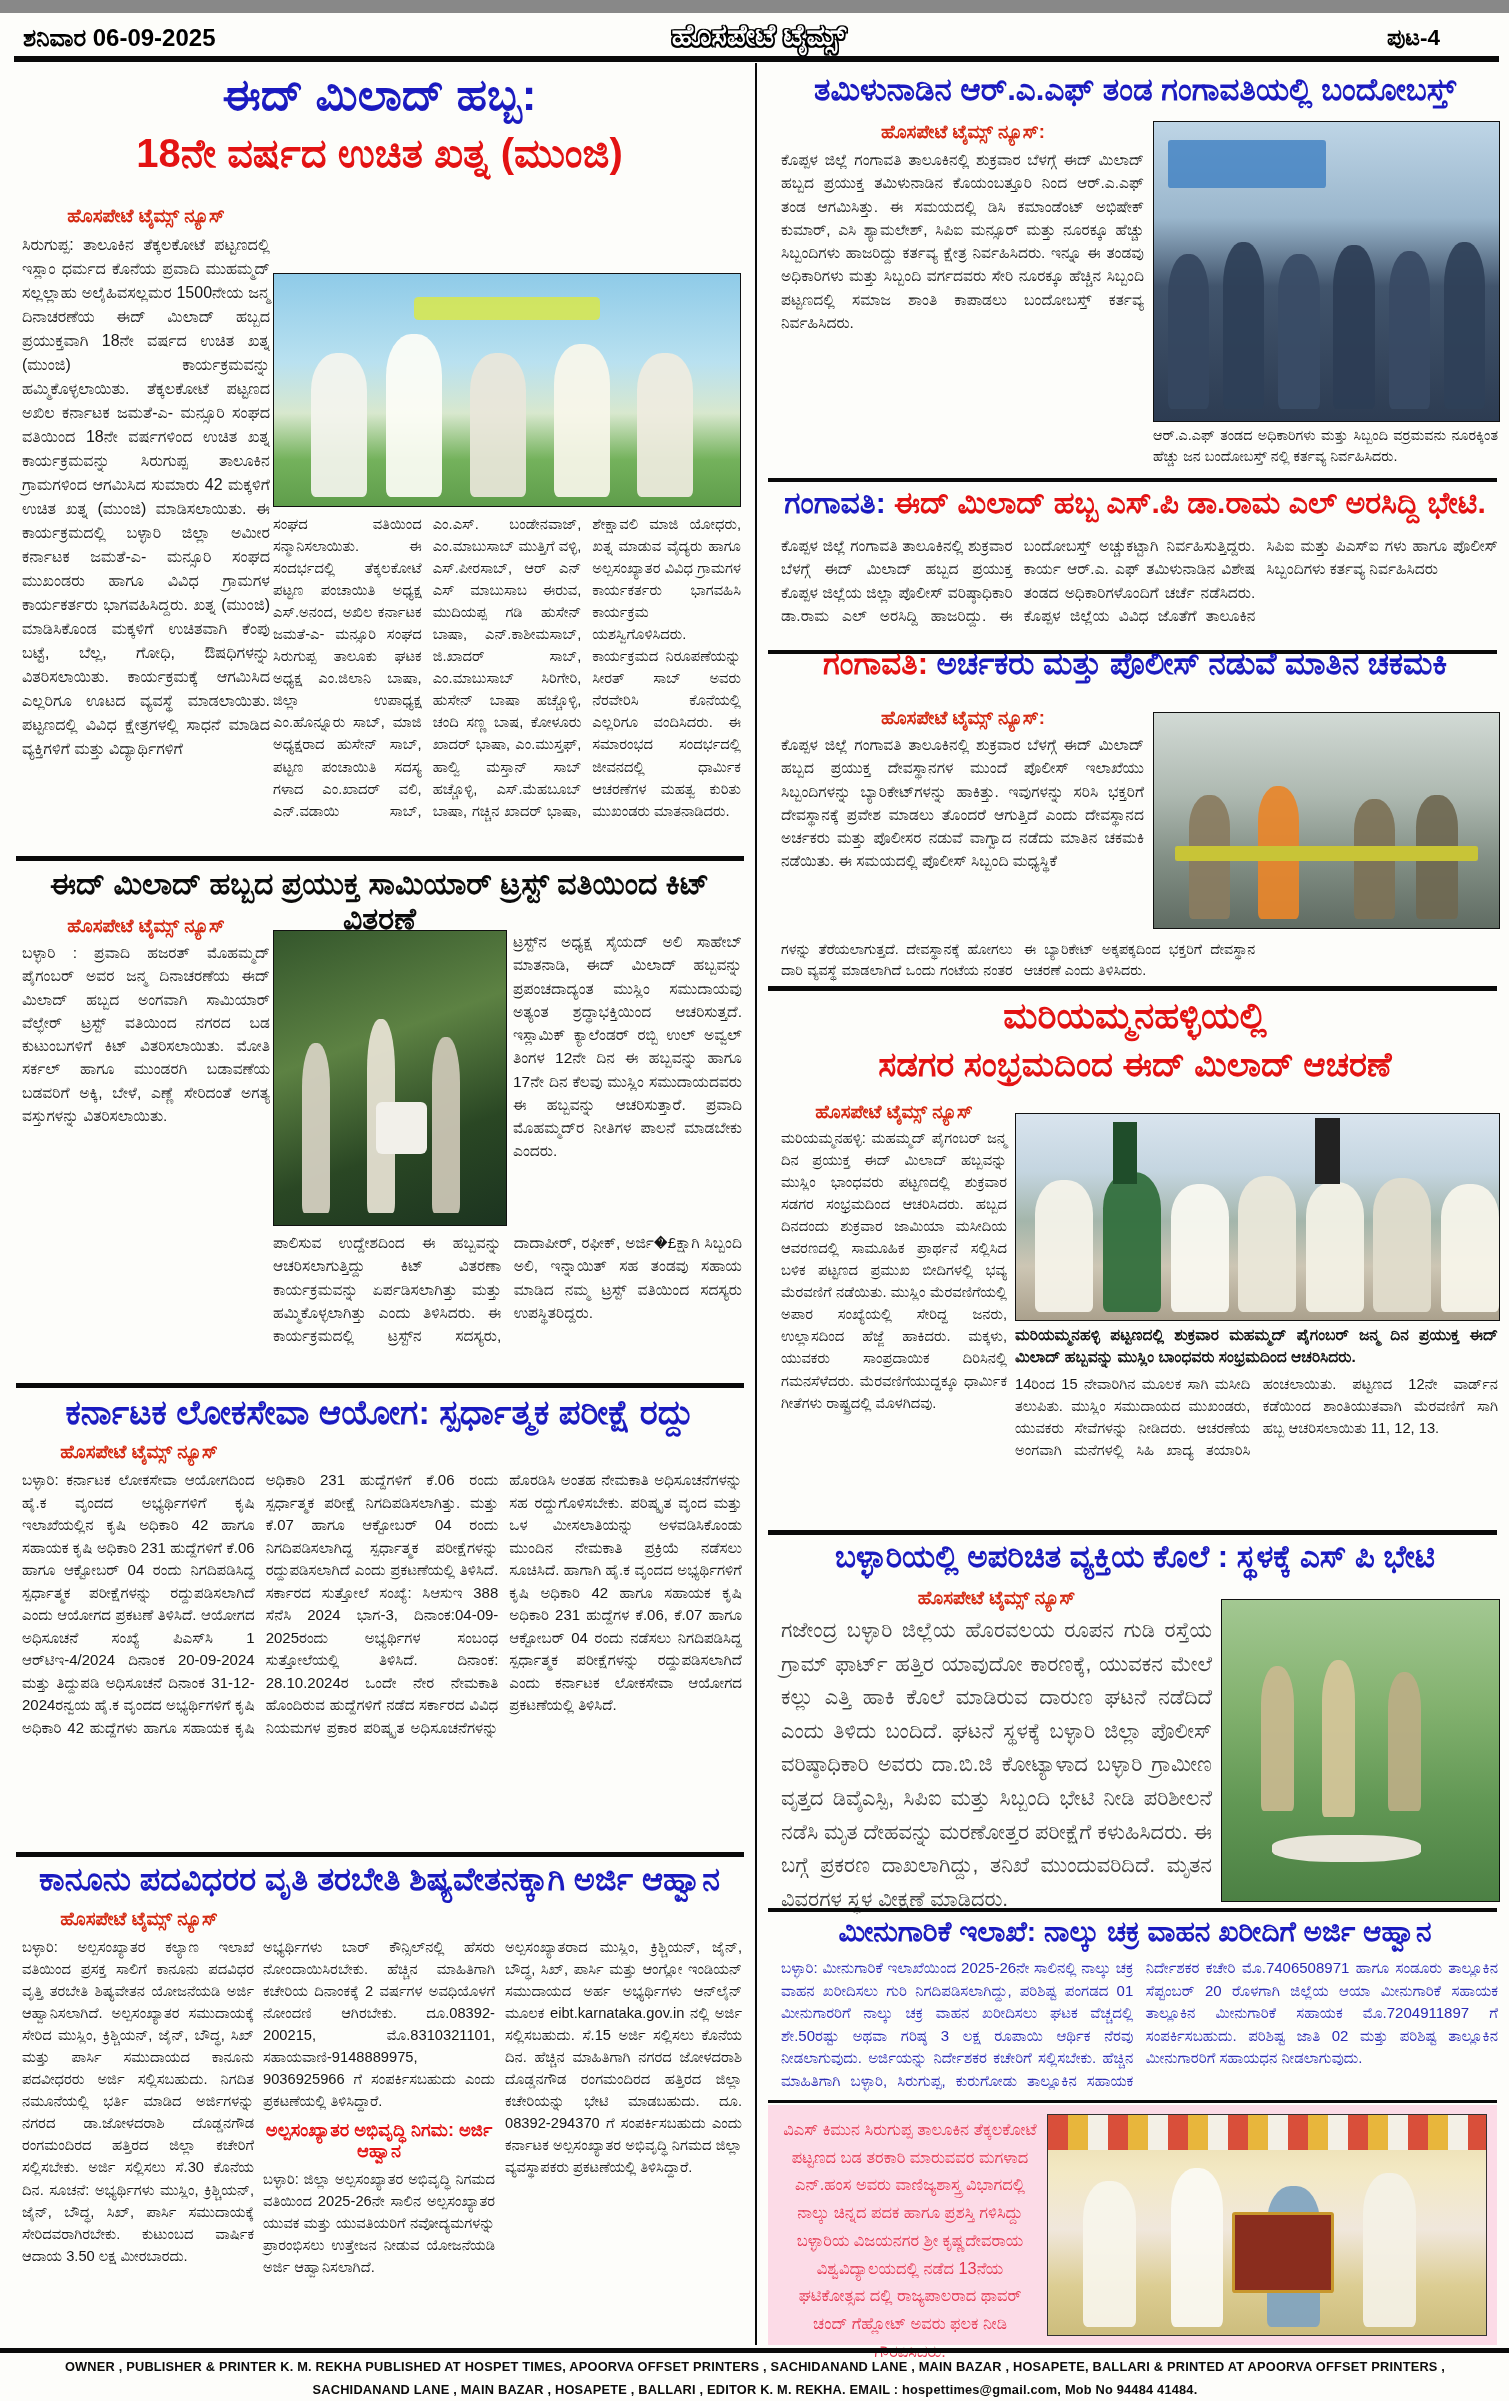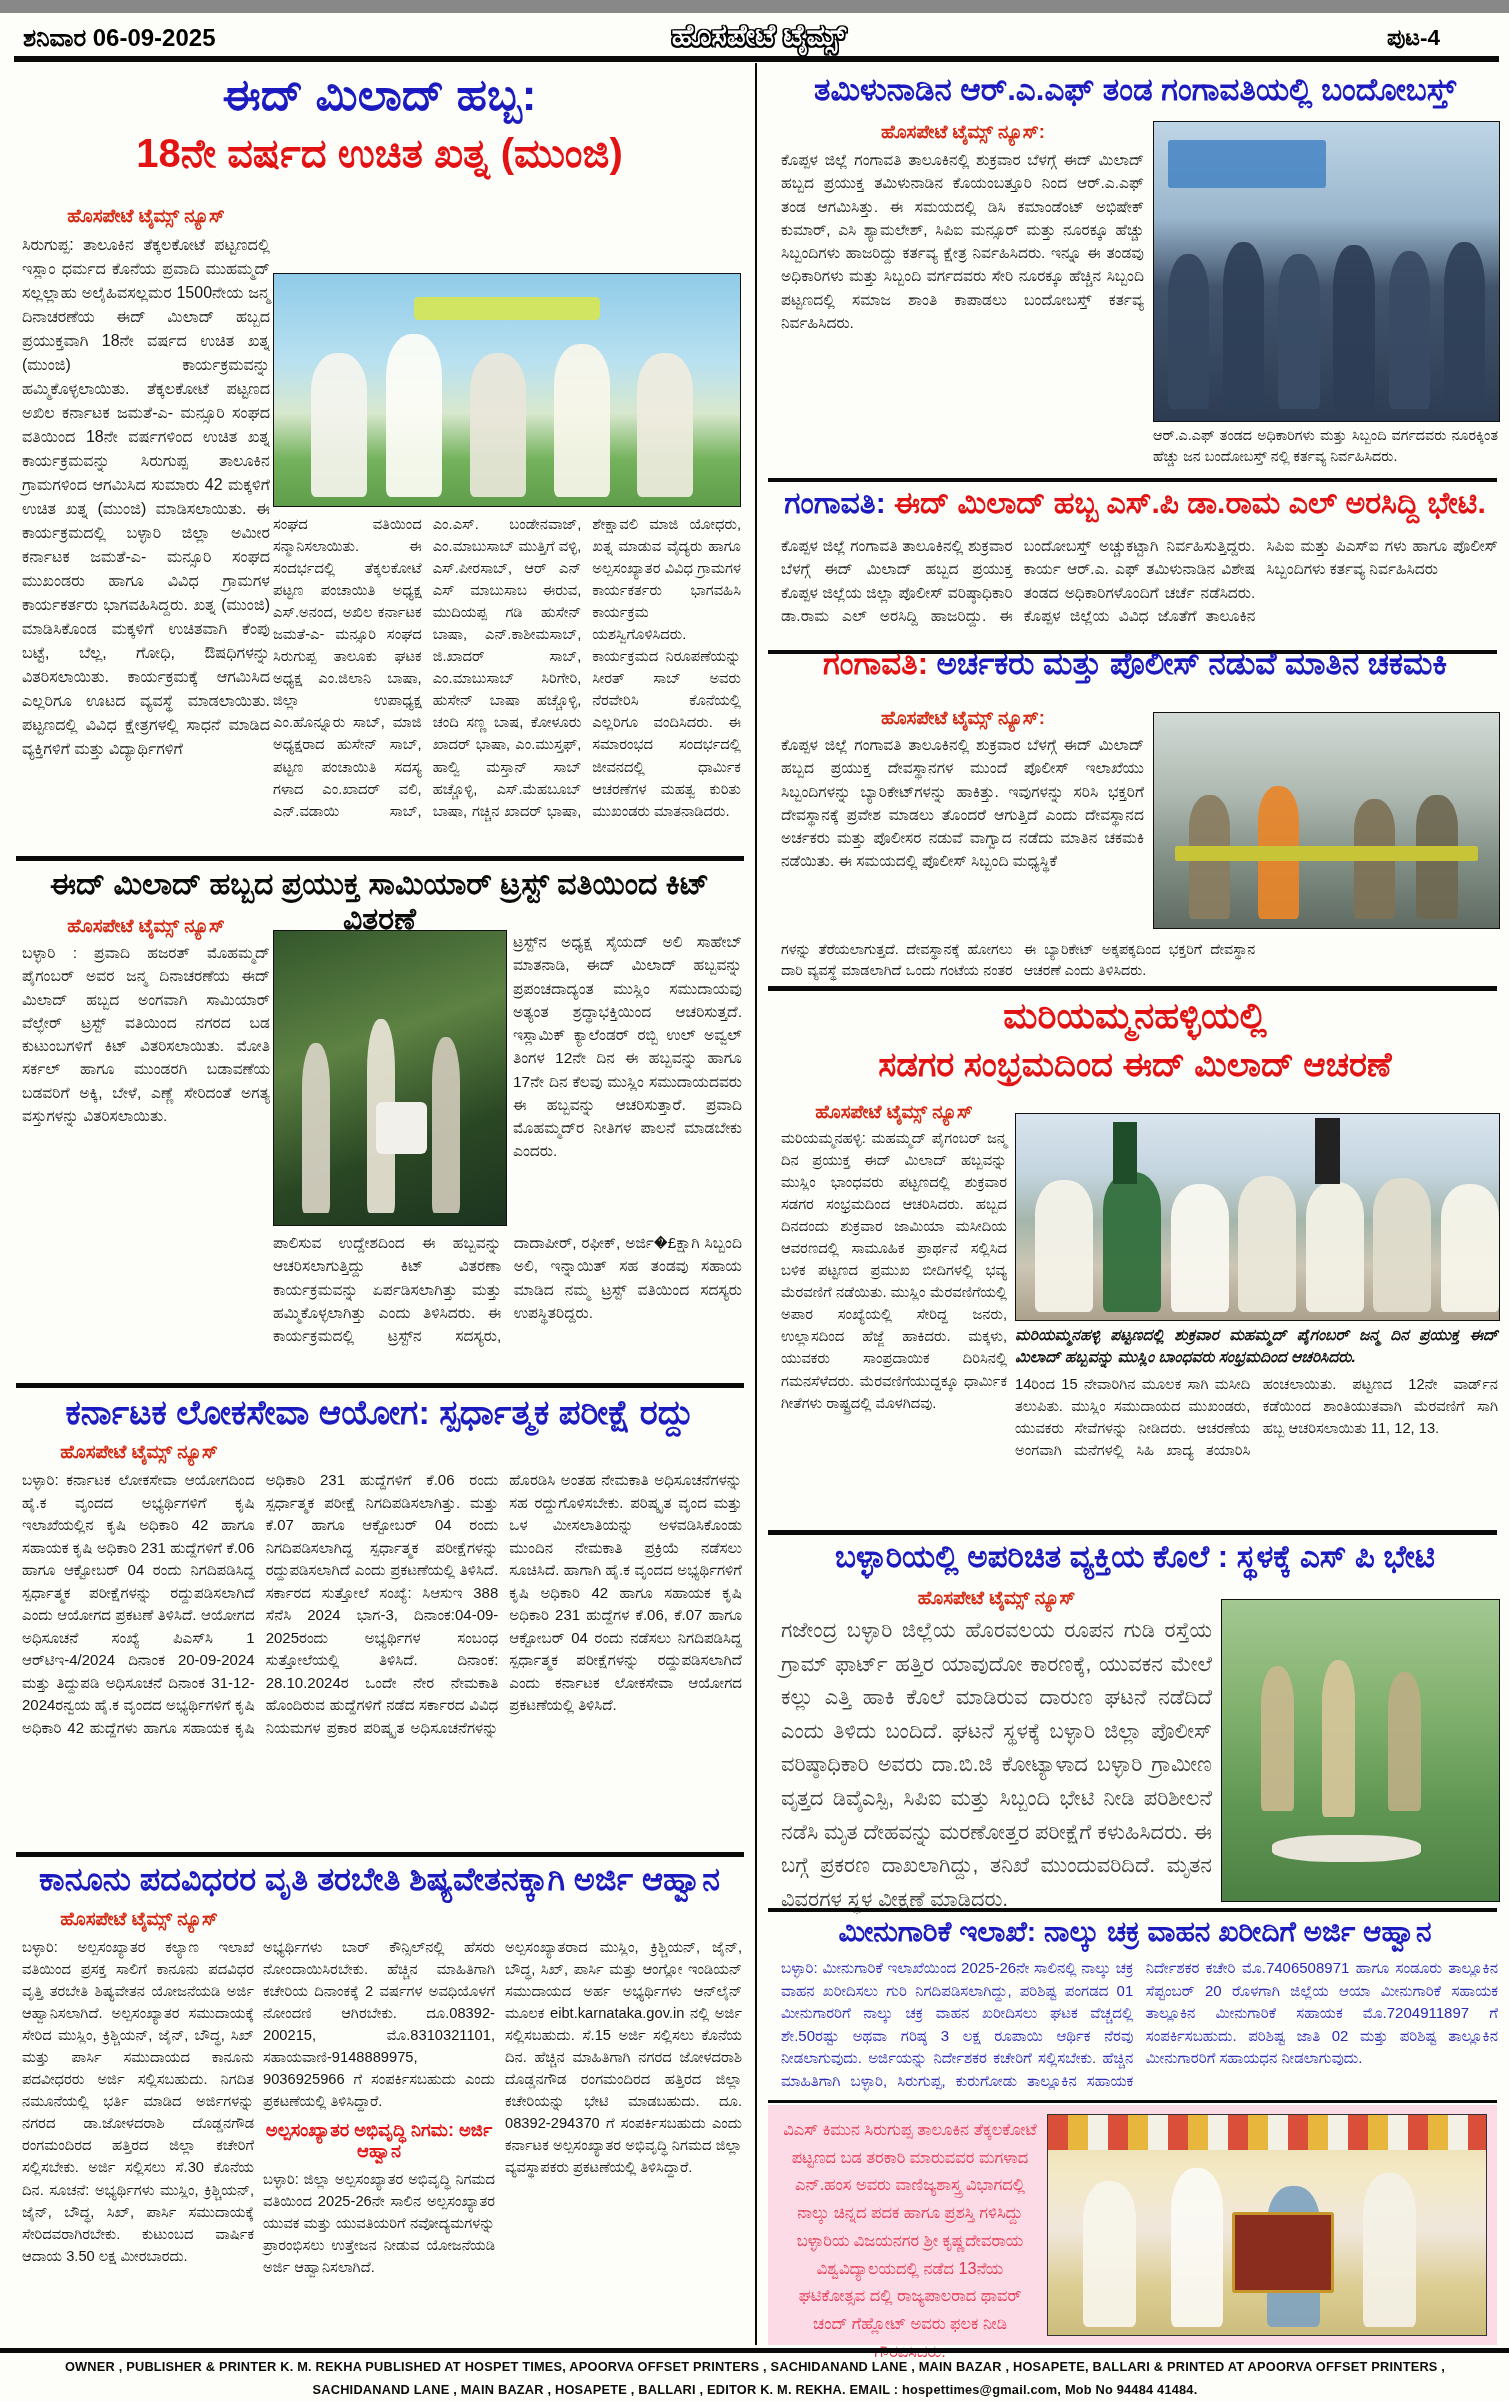--- a/index.html
+++ b/index.html
@@ -17,21 +17,21 @@
   .fig{position:absolute;bottom:4%;width:12%;height:62%;border-radius:45% 45% 8% 8%/26% 26% 5% 5%;opacity:.92;}
   .cols3{column-count:3;column-gap:11px;}
   .cols2{column-count:2;column-gap:12.4px;}
   .masthead{color:#fff;font-weight:bold;
     text-shadow:1.5px 0 #000,-1.5px 0 #000,0 1.5px #000,0 -1.5px #000,1.5px 1.5px #000,-1.5px -1.5px #000,1.5px -1.5px #000,-1.5px 1.5px #000;}
   .footer-txt{color:#0b0b0b;font-weight:bold;font-size:12.8px;text-align:center;letter-spacing:0.2px;}
   .red-body{color:#404040;font-size:21px;line-height:1.6;text-align:justify;font-weight:500;}
   .blue-body{color:#2a2ab6;font-size:15px;line-height:1.5;text-align:justify;}
   .pinkbox{position:absolute;background:#fcdbe7;}
   .pink-txt{color:#e4354e;font-size:16.3px;line-height:1.7;text-align:center;font-weight:500;}
-  .caption{color:#101010;font-weight:bold;font-size:15.5px;line-height:1.4;text-align:justify;font-style:italic;}
+  .caption{color:#101010;font-weight:bold;font-size:15.5px;line-height:1.4;text-align:justify;}
 </style>
 </head>
 <body>
 
 <div id="page">
 
   <div class="abs" style="left:23px;top:11px;width:325px;font-size:24px;font-weight:bold;color:#000;">ಶನಿವಾರ 06-09-2025</div>
   <div class="abs center masthead" style="left:542px;top:6.2px;width:434px;font-size:29px;">ಹೊಸಪೇಟೆ ಟೈಮ್ಸ್</div>
   <div class="abs" style="left:1387px;top:12.4px;width:108px;font-size:22.5px;font-weight:bold;color:#000;">ಪುಟ-4</div>
   <div class="rule" style="left:14px;top:43px;width:1485px;height:6.2px;"></div>
@@ -86,21 +86,21 @@
   <div class="abs body-txt" style="left:781px;top:135px;width:363px;height:325px;">ಕೊಪ್ಪಳ ಜಿಲ್ಲೆ ಗಂಗಾವತಿ ತಾಲೂಕಿನಲ್ಲಿ ಶುಕ್ರವಾರ ಬೆಳಗ್ಗೆ ಈದ್ ಮಿಲಾದ್ ಹಬ್ಬದ ಪ್ರಯುಕ್ತ ತಮಿಳುನಾಡಿನ ಕೊಯಂಬತ್ತೂರಿ ನಿಂದ ಆರ್.ಎ.ಎಫ್ ತಂಡ ಆಗಮಿಸಿತ್ತು. ಈ ಸಮಯದಲ್ಲಿ ಡಿಸಿ ಕಮಾಂಡೆಂಟ್ ಅಭಿಷೇಕ್ ಕುಮಾರ್, ಎಸಿ ಶ್ಯಾಮಲೇಶ್, ಸಿಪಿಐ ಮನ್ಸೂರ್ ಮತ್ತು ನೂರಕ್ಕೂ ಹೆಚ್ಚು ಸಿಬ್ಬಂದಿಗಳು ಹಾಜರಿದ್ದು ಕರ್ತವ್ಯ ಕ್ಷೇತ್ರ ನಿರ್ವಹಿಸಿದರು. ಇನ್ನೂ ಈ ತಂಡವು ಅಧಿಕಾರಿಗಳು ಮತ್ತು ಸಿಬ್ಬಂದಿ ವರ್ಗದವರು ಸೇರಿ ನೂರಕ್ಕೂ ಹೆಚ್ಚಿನ ಸಿಬ್ಬಂದಿ ಪಟ್ಟಣದಲ್ಲಿ ಸಮಾಜ ಶಾಂತಿ ಕಾಪಾಡಲು ಬಂದೋಬಸ್ತ್ ಕರ್ತವ್ಯ ನಿರ್ವಹಿಸಿದರು.</div>
   <div class="photo" style="left:1153px;top:108px;width:345px;height:299px;background:linear-gradient(180deg,#bed5e6 0%,#9ab6cc 32%,#41546c 55%,#2d3c52 100%);">
     <i class="fig" style="left:4%;background:#354760;height:52%;"></i>
     <i class="fig" style="left:20%;background:#2e3f57;height:56%;"></i>
     <i class="fig" style="left:36%;background:#3a4c66;height:52%;"></i>
     <i class="fig" style="left:52%;background:#2c3d55;height:55%;"></i>
     <i class="fig" style="left:68%;background:#384a64;height:53%;"></i>
     <i class="fig" style="left:84%;background:#2f4058;height:56%;"></i>
     <i class="abs" style="left:4%;top:6%;width:46%;height:16%;background:#3f7fc2;border-radius:3.1px;opacity:.8;"></i>
   </div>
-  <div class="abs body-txt" style="left:1153px;top:412px;width:345px;height:48px;font-size:14.3px;">ಆರ್.ಎ.ಎಫ್ ತಂಡದ ಅಧಿಕಾರಿಗಳು ಮತ್ತು ಸಿಬ್ಬಂದಿ ವರ್ಗದವರು ನೂರಕ್ಕಿಂತ ಹೆಚ್ಚು ಜನ ಬಂದೋಬಸ್ತ್ ನಲ್ಲಿ ಕರ್ತವ್ಯ ನಿರ್ವಹಿಸಿದರು.</div>
+  <div class="abs body-txt" style="left:1153px;top:412px;width:345px;height:48px;font-size:14.3px;">ಆರ್.ಎ.ಎಫ್ ತಂಡದ ಅಧಿಕಾರಿಗಳು ಮತ್ತು ಸಿಬ್ಬಂದಿ ವರ್ರಮವನು ನೂರಕ್ಕಿಂತ ಹೆಚ್ಚು ಜನ ಬಂದೋಬಸ್ತ್ ನಲ್ಲಿ ಕರ್ತವ್ಯ ನಿರ್ವಹಿಸಿದರು.</div>
   <div class="rule" style="left:768px;top:465px;width:729px;height:3.9px;"></div>
 
   <div class="abs center" style="left:771px;top:473px;width:728px;font-size:30px;font-weight:bold;"><span class="head-blue">ಗಂಗಾವತಿ:</span><span class="head-red"> ಈದ್ ಮಿಲಾದ್ ಹಬ್ಬ ಎಸ್.ಪಿ ಡಾ.ರಾಮ ಎಲ್ ಅರಸಿದ್ದಿ ಭೇಟಿ.</span></div>
   <div class="abs body-txt cols3" style="left:781px;top:521px;width:717px;height:115px;">ಕೊಪ್ಪಳ ಜಿಲ್ಲೆ ಗಂಗಾವತಿ ತಾಲೂಕಿನಲ್ಲಿ ಶುಕ್ರವಾರ ಬೆಳಗ್ಗೆ ಈದ್ ಮಿಲಾದ್ ಹಬ್ಬದ ಪ್ರಯುಕ್ತ ಕೊಪ್ಪಳ ಜಿಲ್ಲೆಯ ಜಿಲ್ಲಾ ಪೊಲೀಸ್ ವರಿಷ್ಠಾಧಿಕಾರಿ ಡಾ.ರಾಮ ಎಲ್ ಅರಸಿದ್ದಿ ಹಾಜರಿದ್ದು. ಈ ಬಂದೋಬಸ್ತ್ ಅಚ್ಚುಕಟ್ಟಾಗಿ ನಿರ್ವಹಿಸುತ್ತಿದ್ದರು. ಕಾರ್ಯ ಆರ್.ಎ. ಎಫ್ ತಮಿಳುನಾಡಿನ ವಿಶೇಷ ತಂಡದ ಅಧಿಕಾರಿಗಳೊಂದಿಗೆ ಚರ್ಚೆ ನಡೆಸಿದರು. ಕೊಪ್ಪಳ ಜಿಲ್ಲೆಯ ವಿವಿಧ ಜೊತೆಗೆ ತಾಲೂಕಿನ ಸಿಪಿಐ ಮತ್ತು ಪಿಎಸ್‌ಐ ಗಳು ಹಾಗೂ ಪೊಲೀಸ್ ಸಿಬ್ಬಂದಿಗಳು ಕರ್ತವ್ಯ ನಿರ್ವಹಿಸಿದರು</div>
   <div class="rule" style="left:768px;top:637px;width:729px;height:3.9px;"></div>
 
   <div class="abs center" style="left:771px;top:633px;width:728px;font-size:31px;font-weight:bold;"><span class="head-red">ಗಂಗಾವತಿ:</span><span class="head-blue"> ಅರ್ಚಕರು ಮತ್ತು ಪೊಲೀಸ್ ನಡುವೆ ಮಾತಿನ ಚಕಮಕಿ</span></div>
   <div class="abs byline" style="left:781px;top:694px;width:364px;">ಹೊಸಪೇಟೆ ಟೈಮ್ಸ್ ನ್ಯೂಸ್:</div>
   <div class="abs body-txt" style="left:781px;top:720px;width:363px;height:205px;">ಕೊಪ್ಪಳ ಜಿಲ್ಲೆ ಗಂಗಾವತಿ ತಾಲೂಕಿನಲ್ಲಿ ಶುಕ್ರವಾರ ಬೆಳಗ್ಗೆ ಈದ್ ಮಿಲಾದ್ ಹಬ್ಬದ ಪ್ರಯುಕ್ತ ದೇವಸ್ಥಾನಗಳ ಮುಂದೆ ಪೊಲೀಸ್ ಇಲಾಖೆಯು ಸಿಬ್ಬಂದಿಗಳನ್ನು ಬ್ಯಾರಿಕೇಟ್‌ಗಳನ್ನು ಹಾಕಿತ್ತು. ಇವುಗಳನ್ನು ಸರಿಸಿ ಭಕ್ತರಿಗೆ ದೇವಸ್ಥಾನಕ್ಕೆ ಪ್ರವೇಶ ಮಾಡಲು ತೊಂದರೆ ಆಗುತ್ತಿದೆ ಎಂದು ದೇವಸ್ಥಾನದ ಅರ್ಚಕರು ಮತ್ತು ಪೊಲೀಸರ ನಡುವೆ ವಾಗ್ವಾದ ನಡೆದು ಮಾತಿನ ಚಕಮಕಿ ನಡೆಯಿತು. ಈ ಸಮಯದಲ್ಲಿ ಪೊಲೀಸ್ ಸಿಬ್ಬಂದಿ ಮಧ್ಯಸ್ಥಿಕೆ</div>
   <div class="photo" style="left:1153px;top:699px;width:345px;height:215px;background:linear-gradient(180deg,#d2dad5 0%,#aeb9b1 38%,#828f85 68%,#606c63 100%);">

